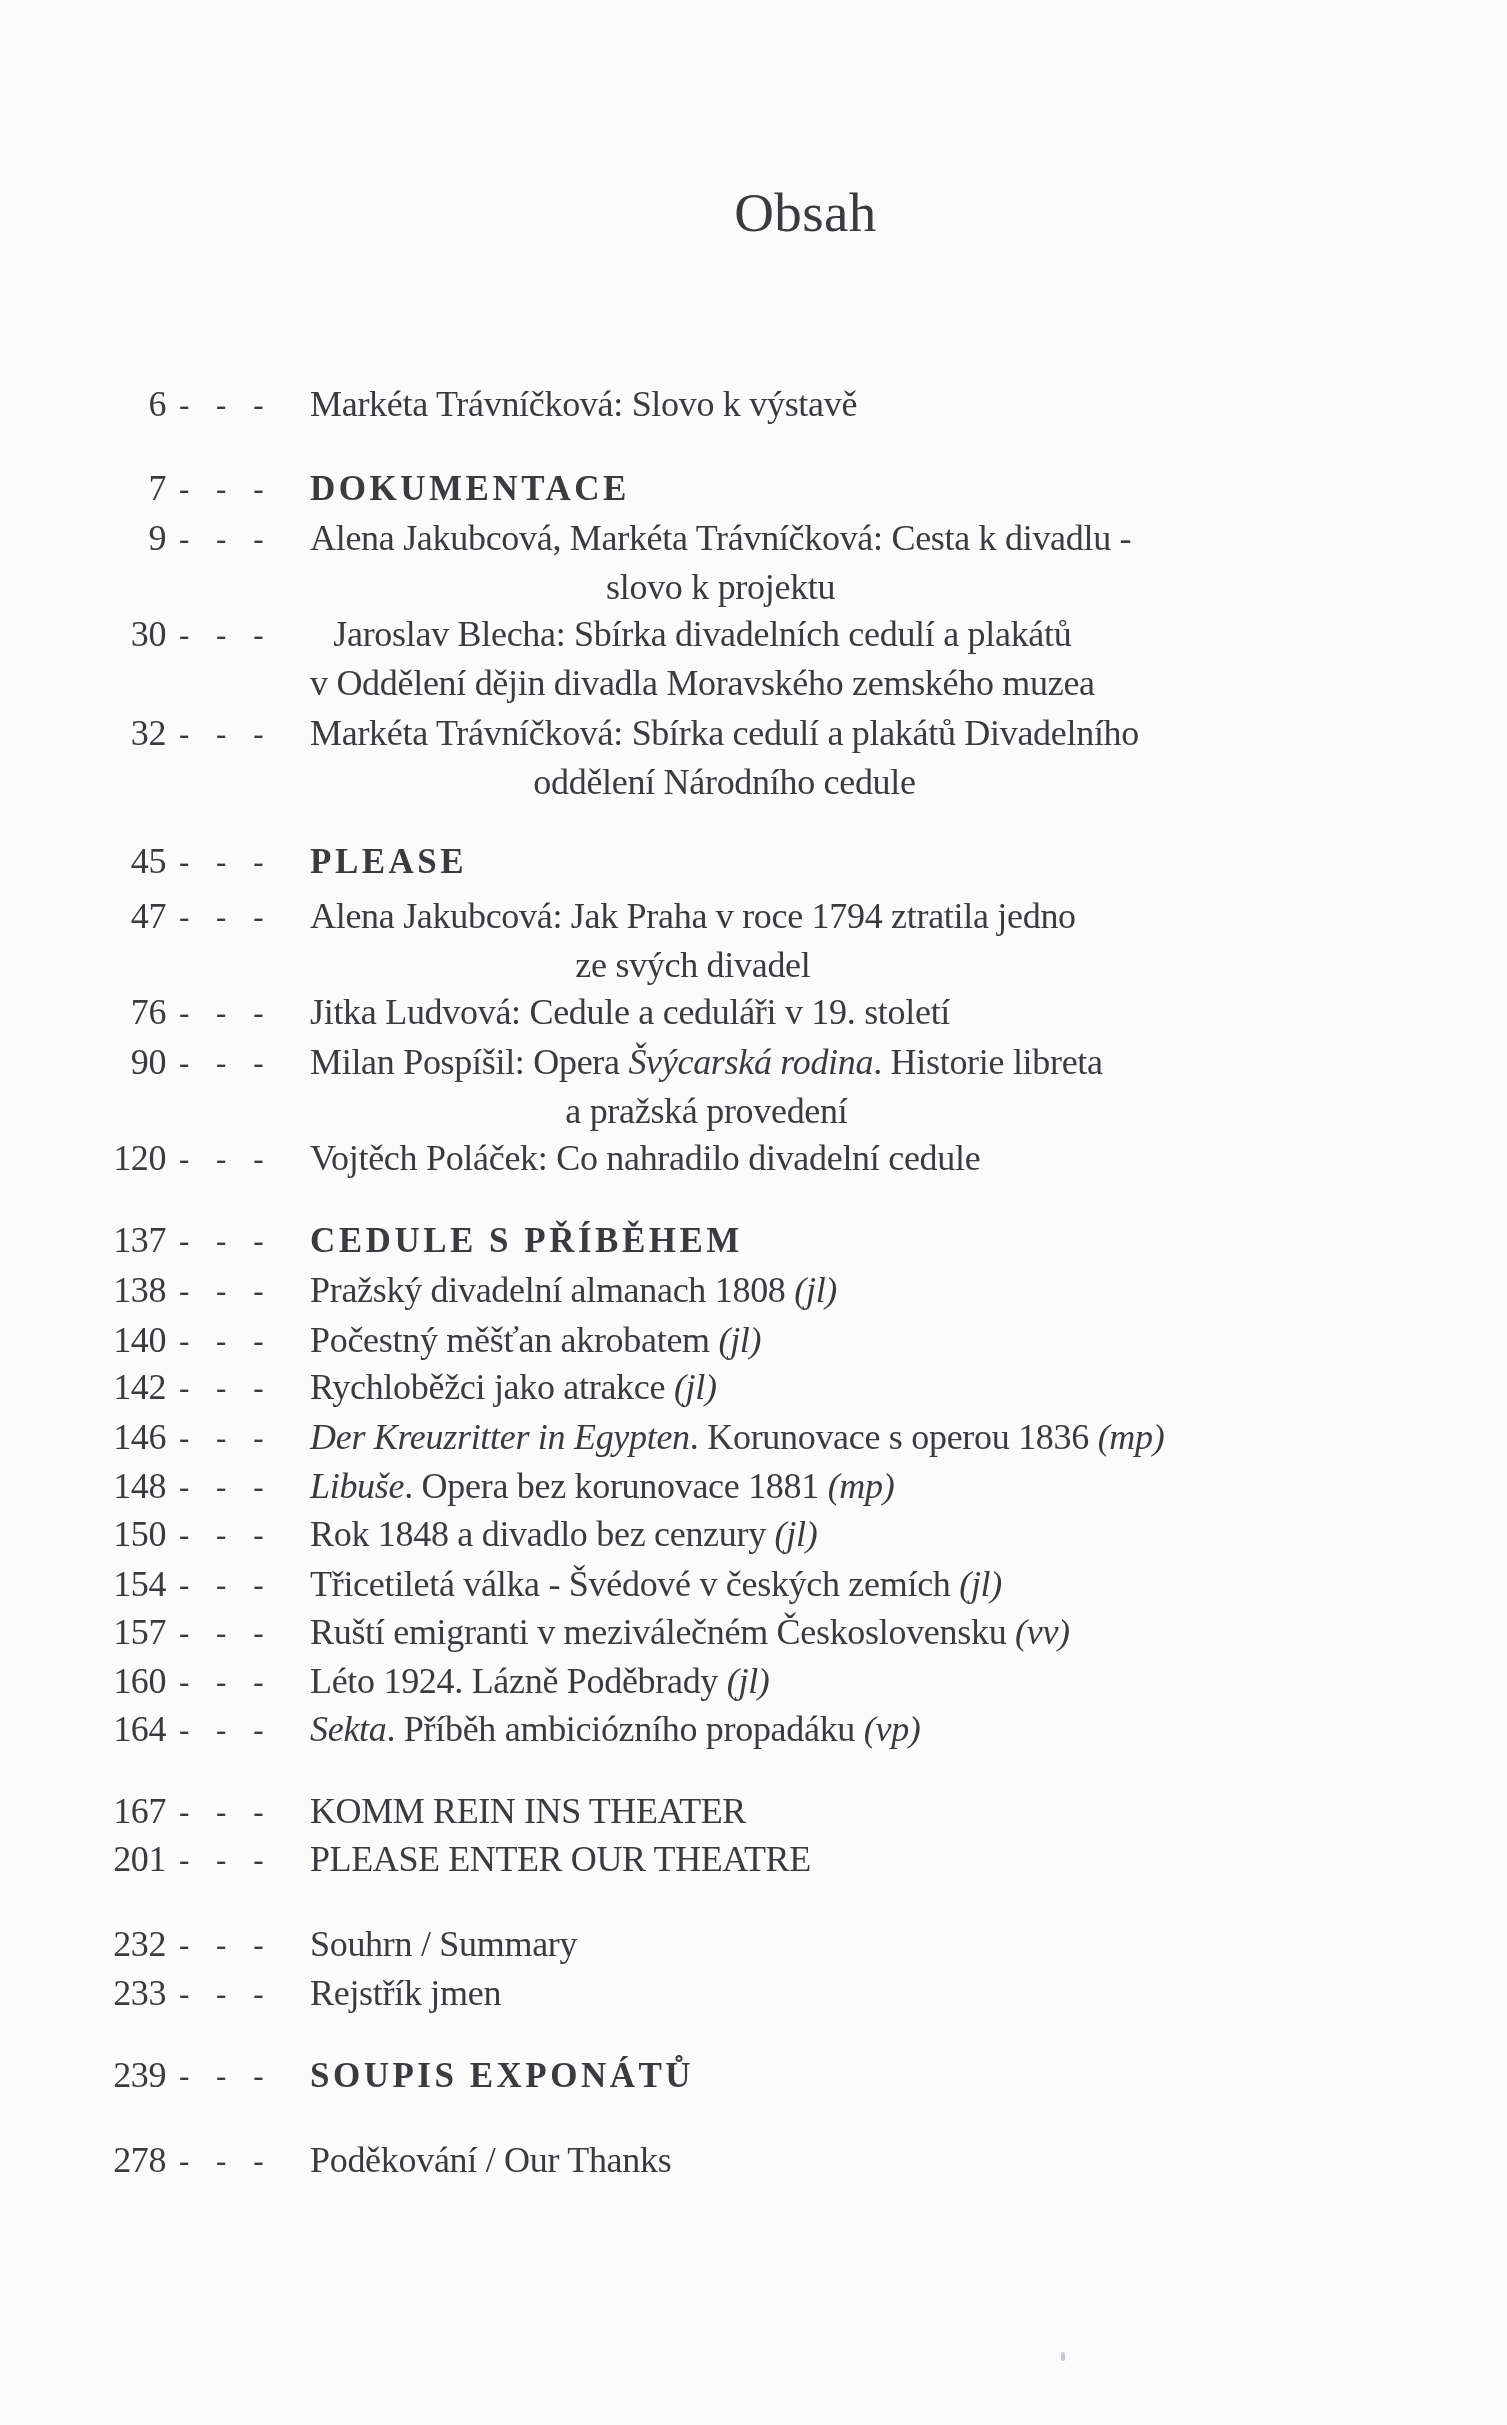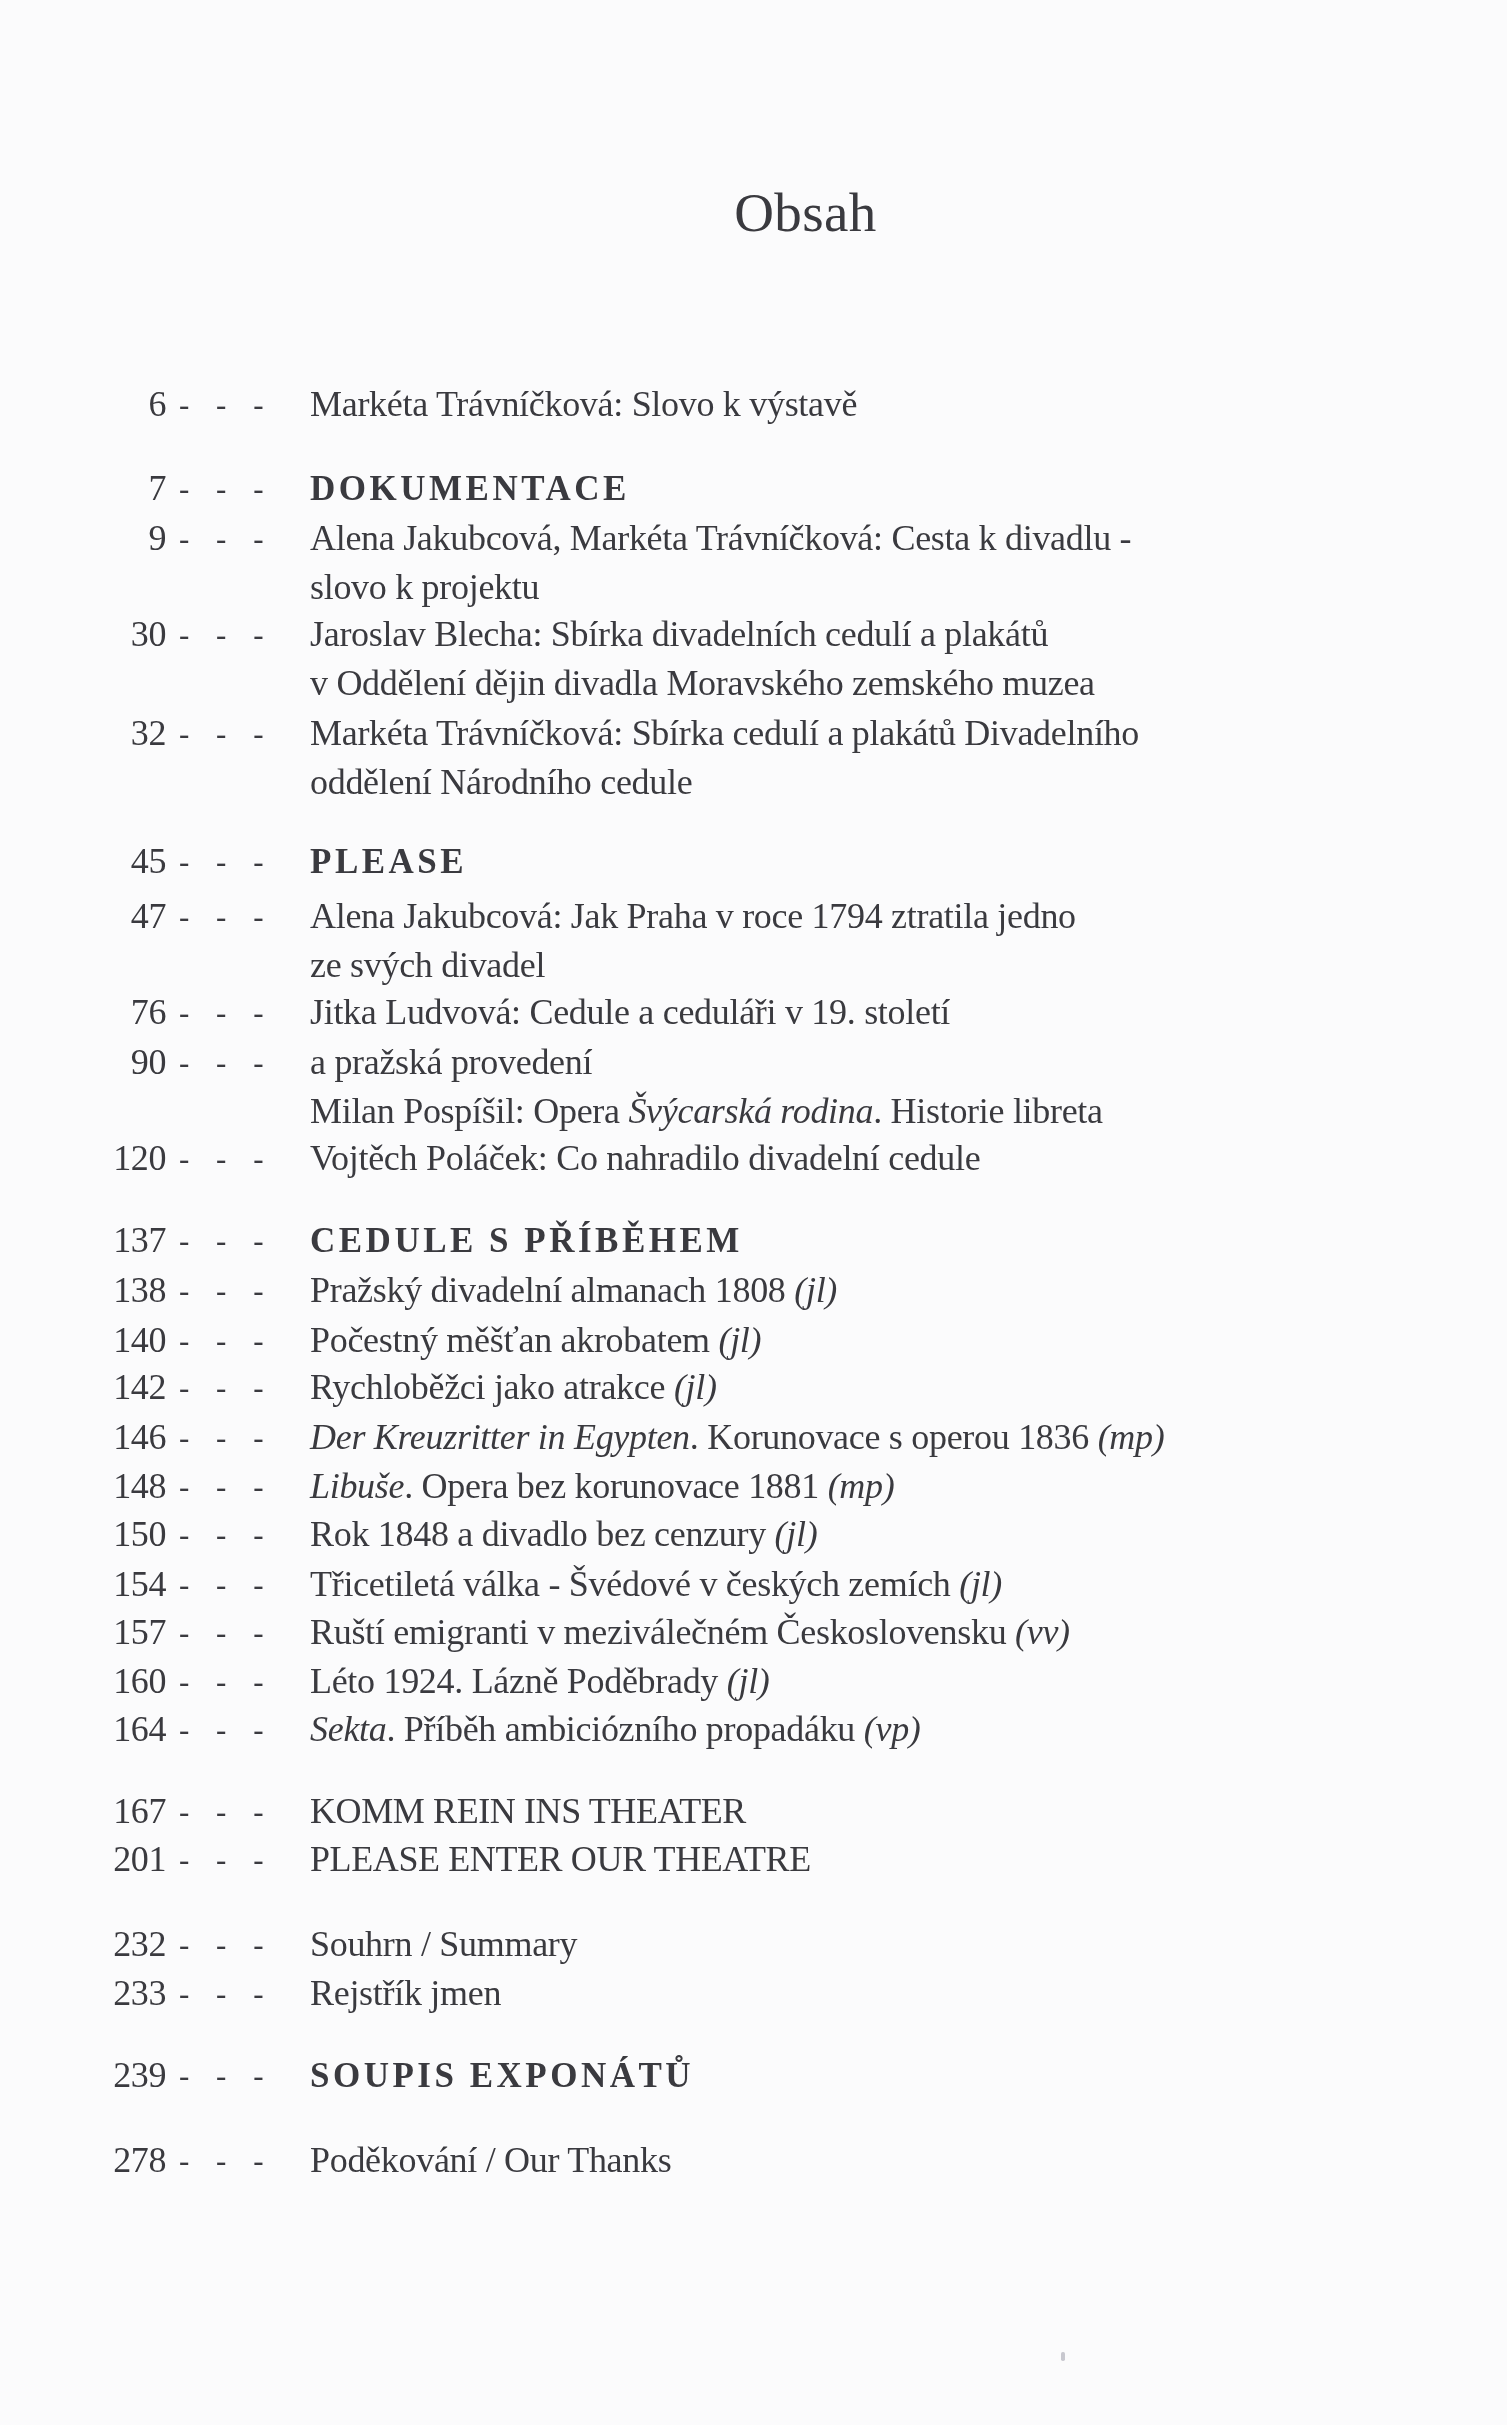--- a/index.html
+++ b/index.html
@@ -59,20 +59,21 @@
     }
     .entry-text {
       position: absolute;
       left: 310px;
       top: 0;
       letter-spacing: -0.3px;
     }
     .entry-text .line {
       display: block;
       height: 49px;
+      text-align: center;
     }
     .heading .entry-text {
       font-weight: bold;
       letter-spacing: 3.5px;
       font-size: 35px;
     }
     .caps .entry-text {
       letter-spacing: -0.4px;
     }
     em, .it {
@@ -158,22 +159,22 @@
     <span class="dashes">- - -</span>
     <span class="entry-text">
         <span class="line">Jitka Ludvová: Cedule a ceduláři v 19. století</span>
       </span>
   </div>
 
   <div class="toc-entry" style="top:1038px;">
     <span class="page-num">90</span>
     <span class="dashes">- - -</span>
     <span class="entry-text">
+      <span class="line"><span>Milan Pospíšil: Opera </span><em>Švýcarská rodina</em><span>. Historie libreta</span></span>
       <span class="line">a pražská provedení</span>
-      <span class="line"><span>Milan Pospíšil: Opera </span><em>Švýcarská rodina</em><span>. Historie libreta</span></span>
     </span>
   </div>
 
   <div class="toc-entry" style="top:1134px;">
     <span class="page-num">120</span>
     <span class="dashes">- - -</span>
     <span class="entry-text">
         <span class="line">Vojtěch Poláček: Co nahradilo divadelní cedule</span>
       </span>
   </div>

